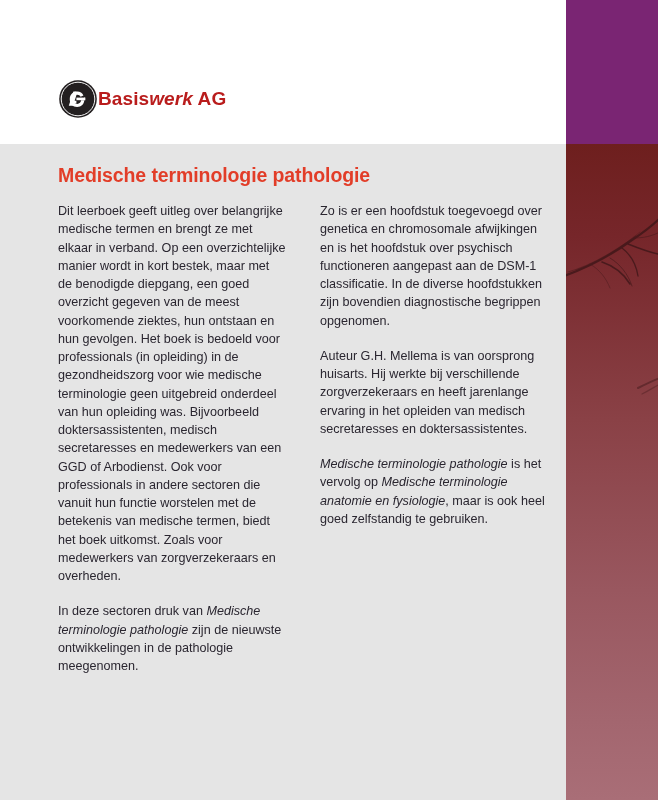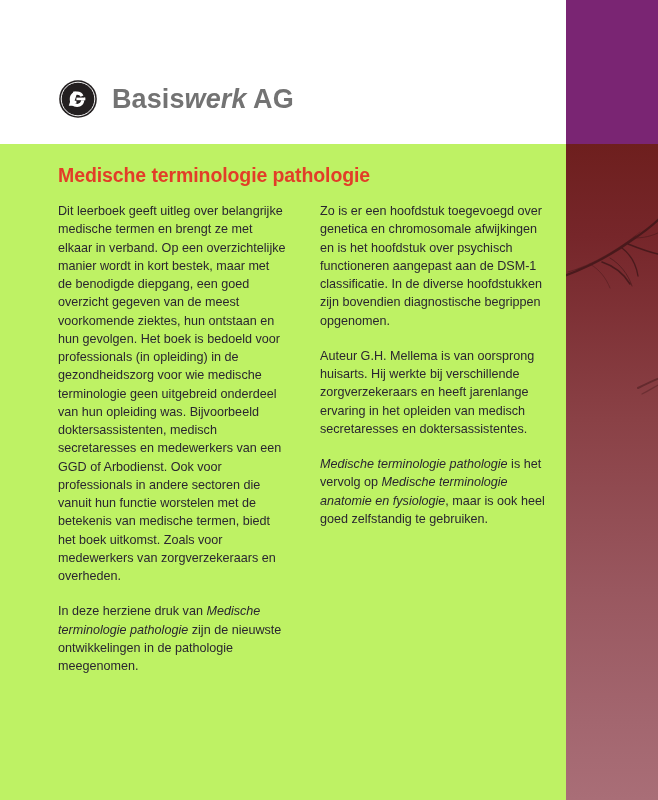--- a/index.html
+++ b/index.html
@@ -76,40 +76,39 @@
     top: 79px;
     display: flex;
     align-items: center;
   }
   .logo-mark {
     width: 40px;
     height: 40px;
     flex: 0 0 40px;
   }
   .logo-text {
-    margin-left: 14px;
-    font-size: 27px;
+    font-size: 19px;
     font-weight: bold;
-    color: #737373;
+    color: #b91c1c;
     letter-spacing: 0.1px;
     white-space: nowrap;
   }
   .logo-text .it {
     font-style: italic;
     font-weight: bold;
   }
 
   
   .body-area {
     position: absolute;
     top: 144px;
     left: 0;
     width: 566px;
     height: 656px;
-    background: #bef264;
+    background: #e5e5e5;
   }
 
   .title {
     position: absolute;
     left: 58px;
     top: 20px;
     font-size: 19.5px;
     font-weight: bold;
     color: #E23D28;
     letter-spacing: -0.1px;
@@ -183,21 +182,21 @@
       <div class="logo-text"><span>Basis</span><span class="it">werk</span><span> AG</span></div>
     </div>
   </div>
 
   <div class="body-area">
     <div class="title">Medische terminologie pathologie</div>
 
     <div class="columns">
       <div class="col" id="left-col">
           <p><span>Dit leerboek geeft uitleg over belangrijke medische termen en brengt ze met elkaar in verband. Op een overzichtelijke manier wordt in kort bestek, maar met de benodigde diepgang, een goed overzicht gegeven van de meest voorkomende ziektes, hun ontstaan en hun gevolgen. Het boek is bedoeld voor professionals (in opleiding) in de gezondheidszorg voor wie medische terminologie geen uitgebreid onderdeel van hun opleiding was. Bijvoorbeeld doktersassistenten, medisch secretaresses en medewerkers van een GGD of Arbodienst. Ook voor professionals in andere sectoren die vanuit hun functie worstelen met de betekenis van medische termen, biedt het boek uitkomst. Zoals voor medewerkers van zorgverzekeraars en overheden.</span></p>
-          <p><span>In deze herziene druk van </span><em>Medische terminologie pathologie</em><span> zijn de nieuwste ontwikkelingen in de pathologie meegenomen.</span></p>
+          <p><span>In deze sectoren druk van </span><em>Medische terminologie pathologie</em><span> zijn de nieuwste ontwikkelingen in de pathologie meegenomen.</span></p>
         </div>
       <div class="col" id="right-col">
           <p><span>Zo is er een hoofdstuk toegevoegd over genetica en chromosomale afwijkingen en is het hoofdstuk over psychisch functioneren aangepast aan de DSM-1 classificatie. In de diverse hoofdstukken zijn bovendien diagnostische begrippen opgenomen.</span></p>
           <p><span>Auteur G.H. Mellema is van oorsprong huisarts. Hij werkte bij verschillende zorgverzekeraars en heeft jarenlange ervaring in het opleiden van medisch secretaresses en doktersassistentes.</span></p>
           <p><em>Medische terminologie pathologie</em><span> is het vervolg op </span><em>Medische terminologie anatomie en fysiologie</em><span>, maar is ook heel goed zelfstandig te gebruiken.</span></p>
         </div>
     </div>
   </div>
 
 </div>

